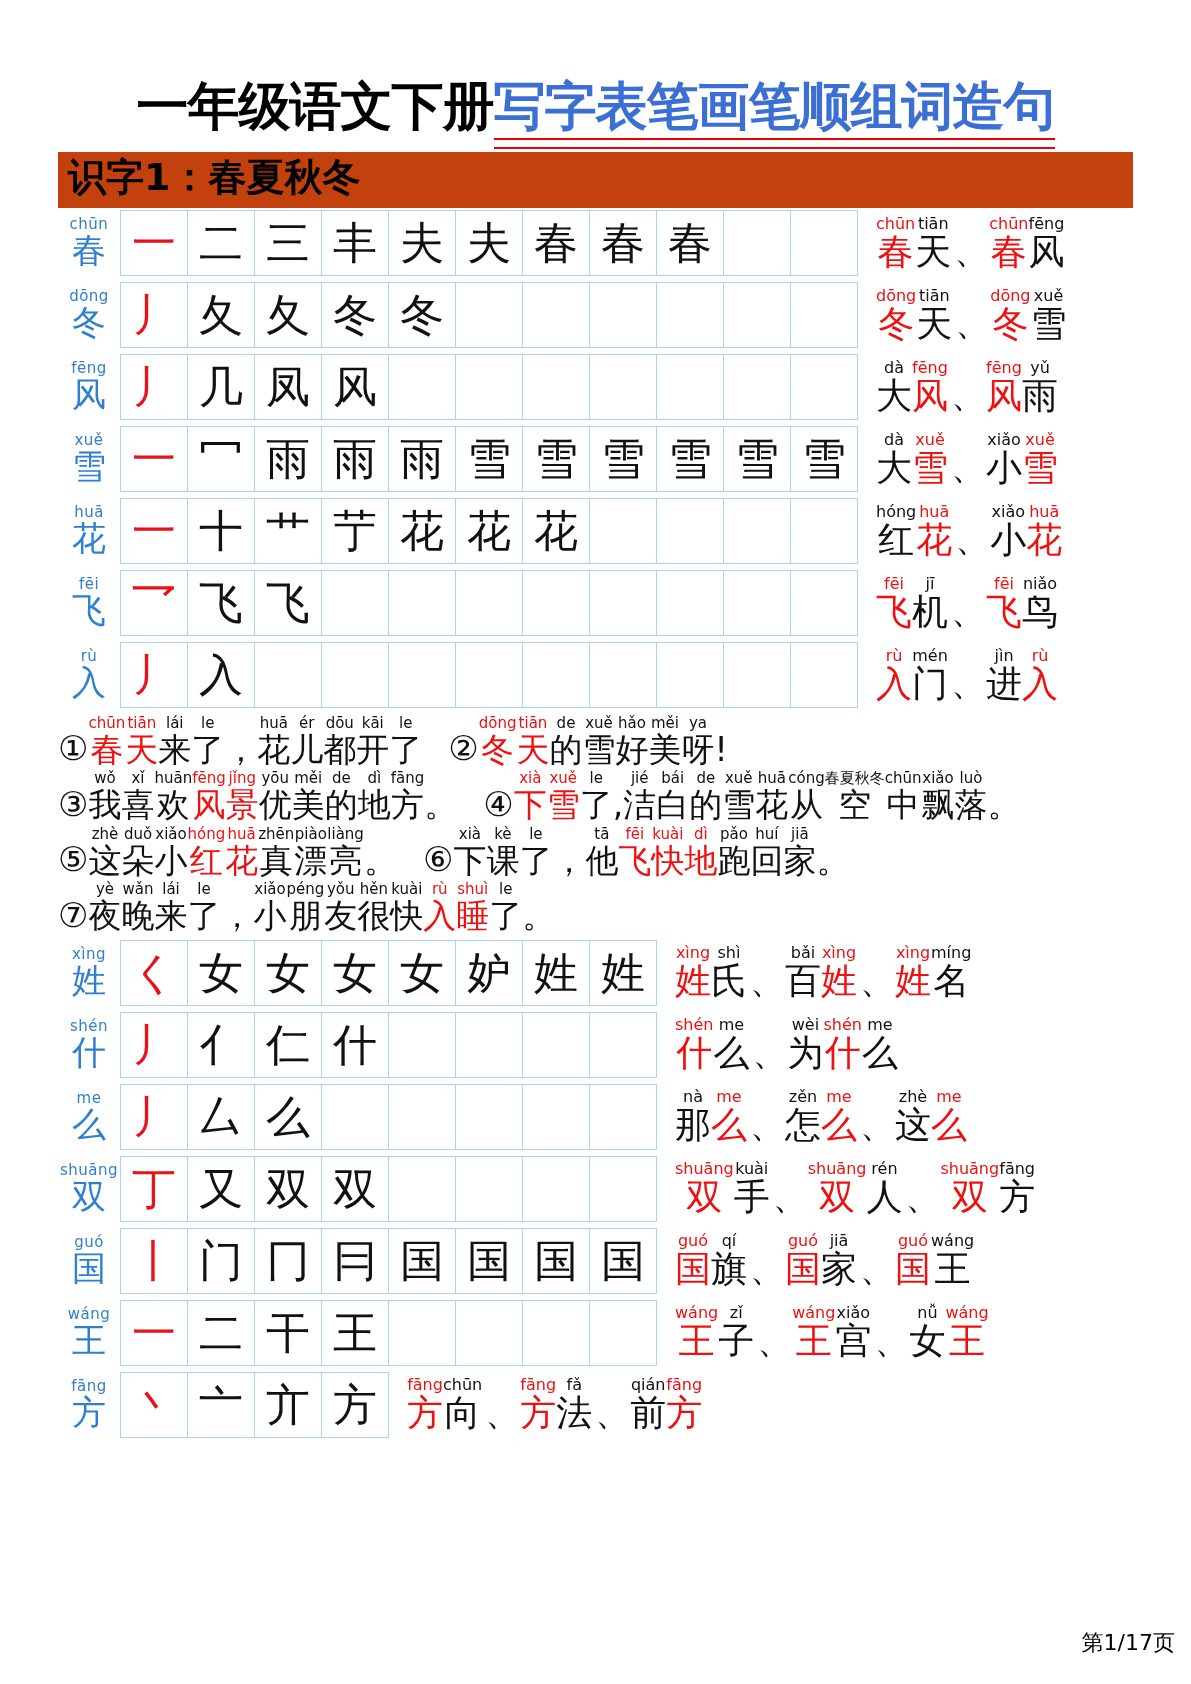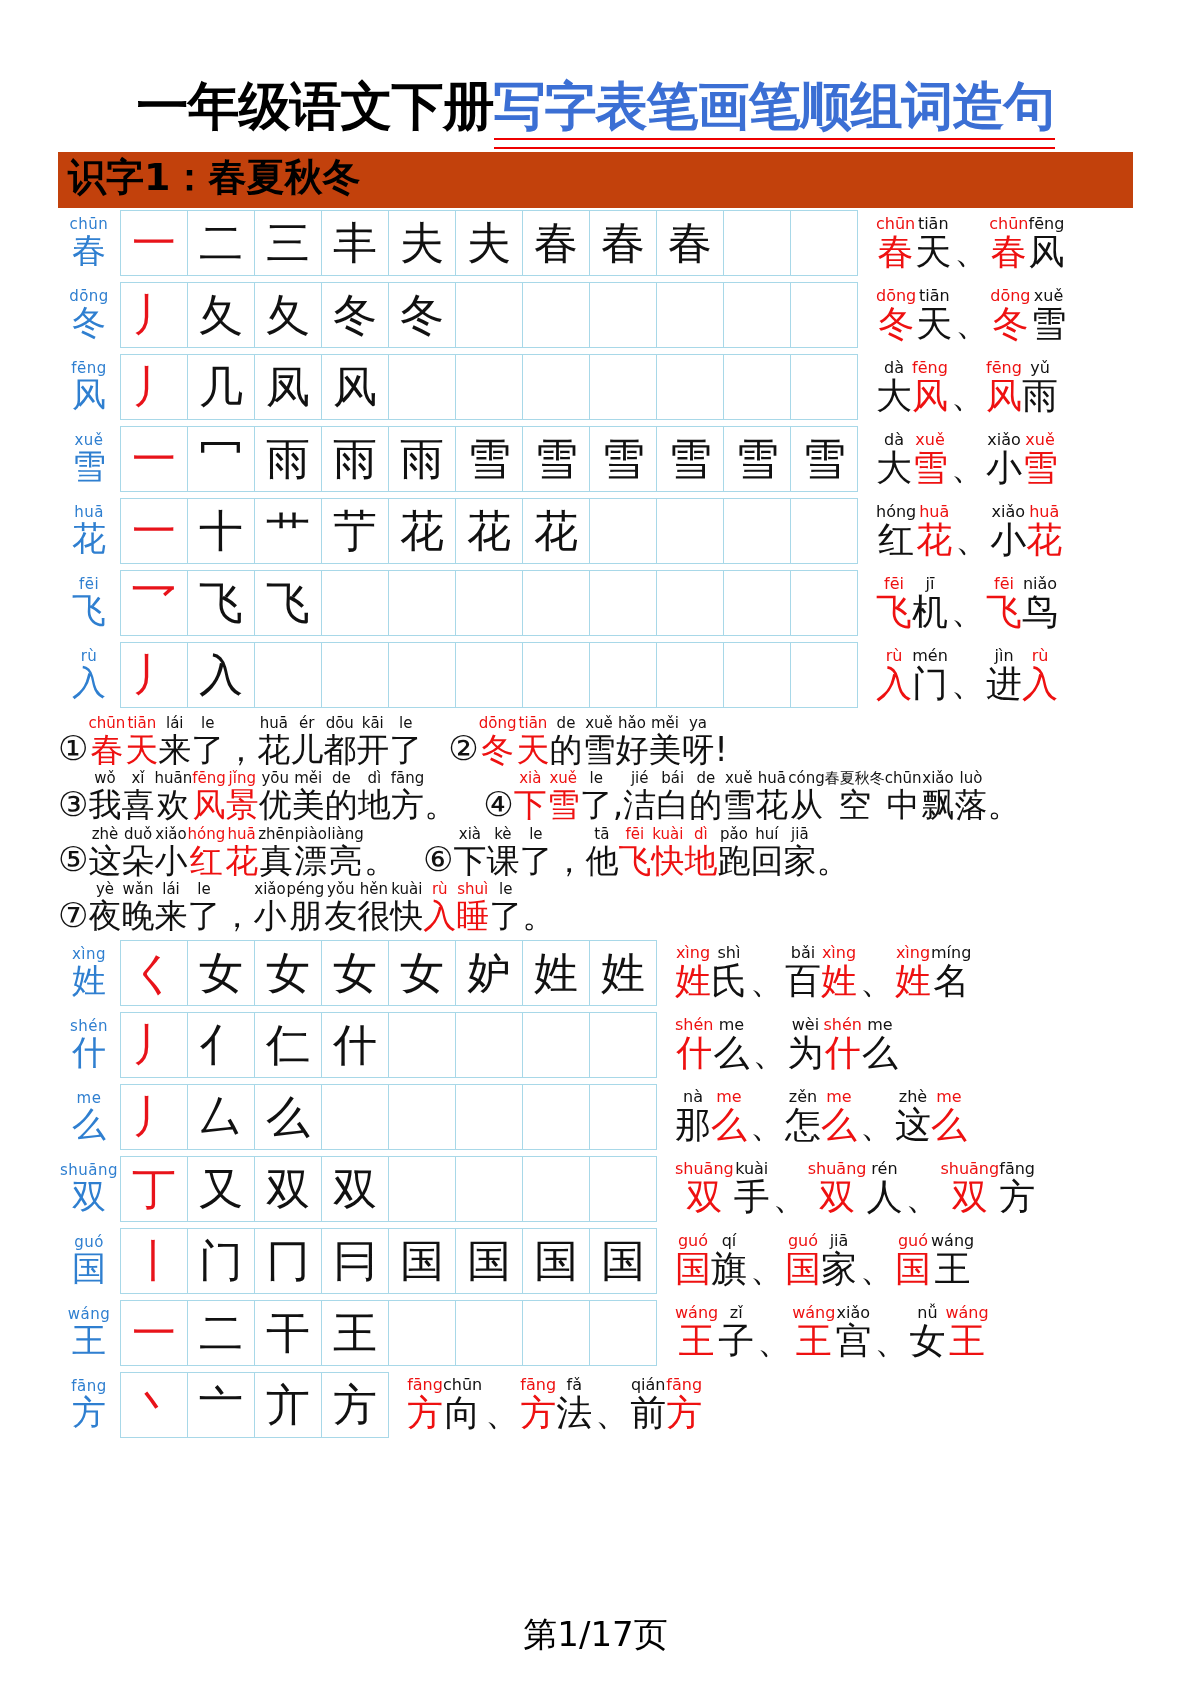--- a/index.html
+++ b/index.html
@@ -205,24 +205,24 @@
     color: #111;
     align-self: flex-end;
     padding-bottom: 1px;
   }
   .sent .ruby .rt { font-size: 15px; }
   .sent .ruby .rb { font-size: 33px; }
 
   
   .footer {
     position: absolute;
-    left: 0; right: 0;
+    left: 0; right: 16px;
     bottom: 26px;
-    text-align: center;
-    font-size: 34px;
+    text-align: right;
+    font-size: 22px;
     font-family: "DejaVu Sans", sans-serif;
     color: #000;
   }
 </style>
 </head>
 <body>
 
 <div class="page">
 
   <div class="title-wrap">

